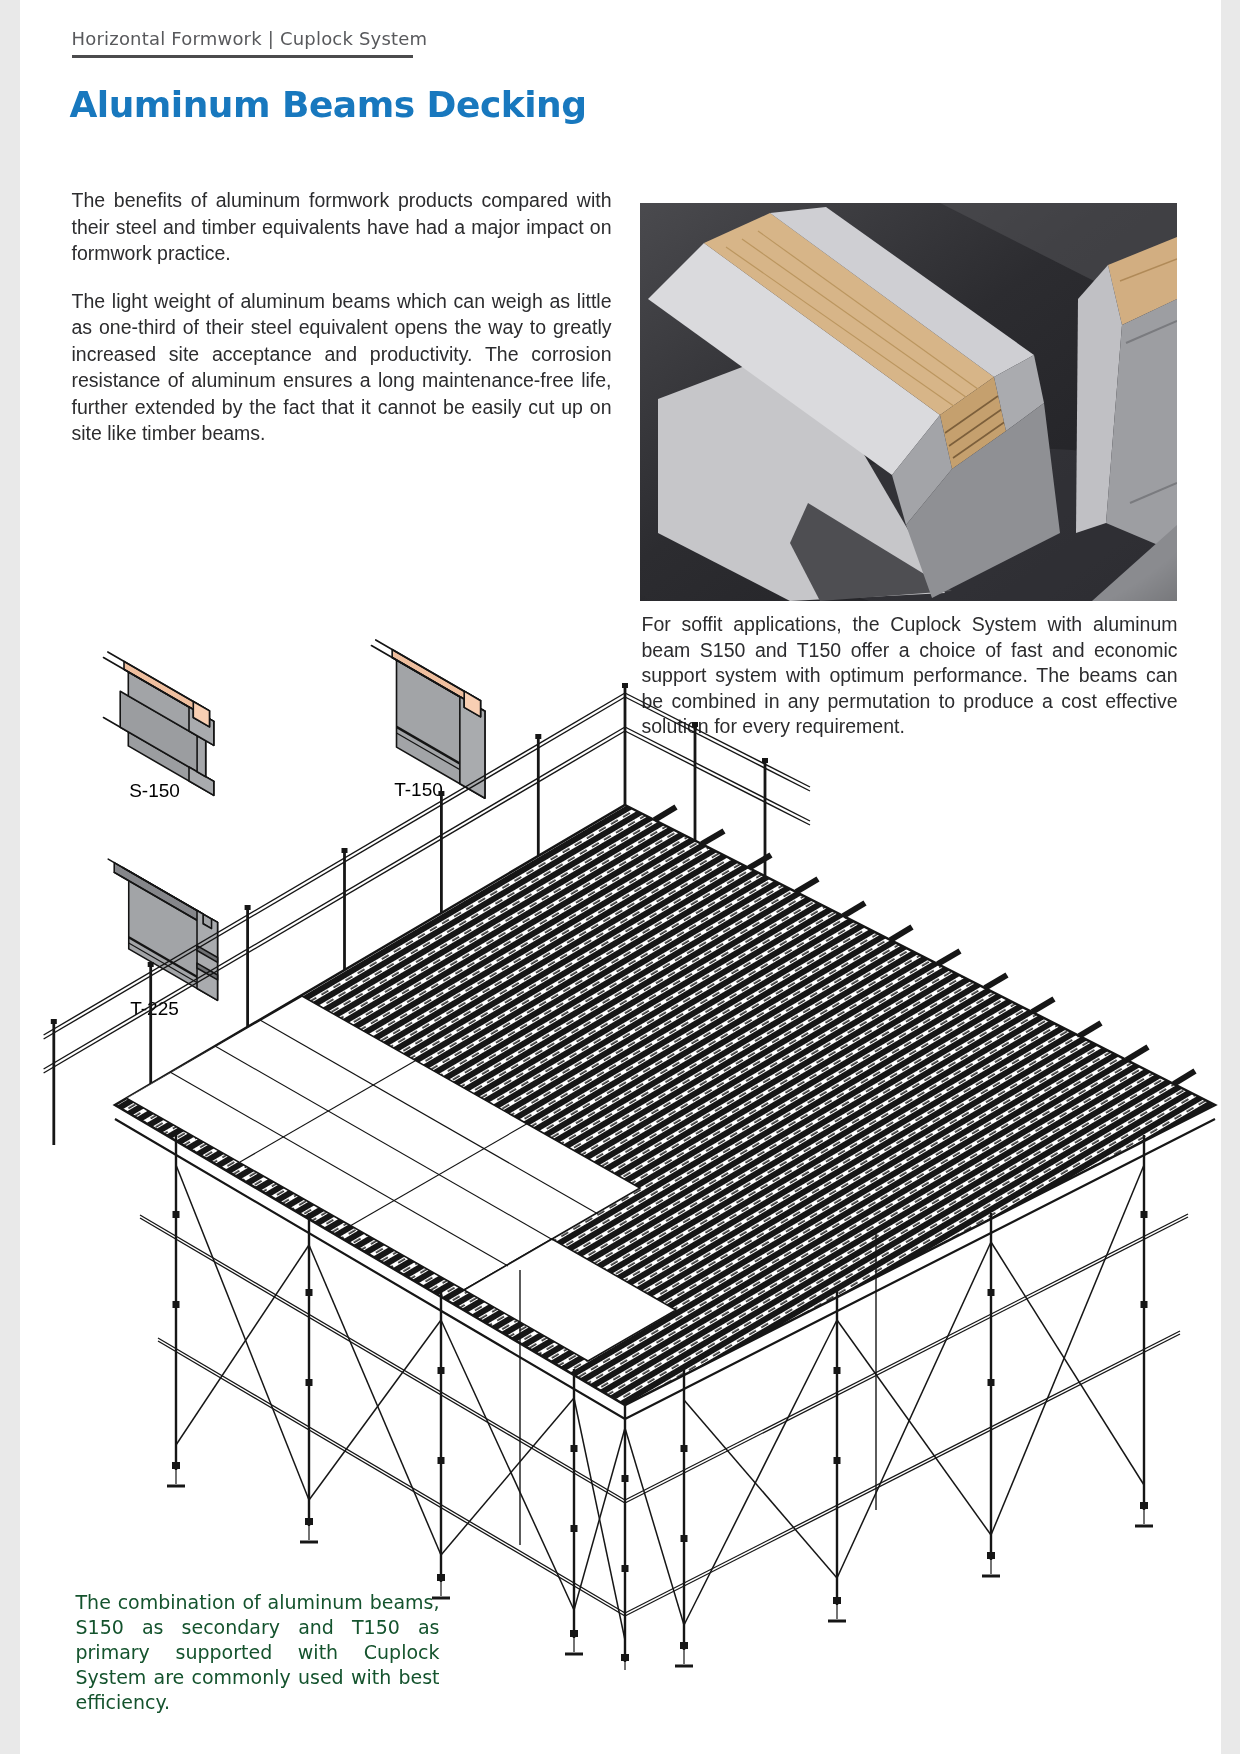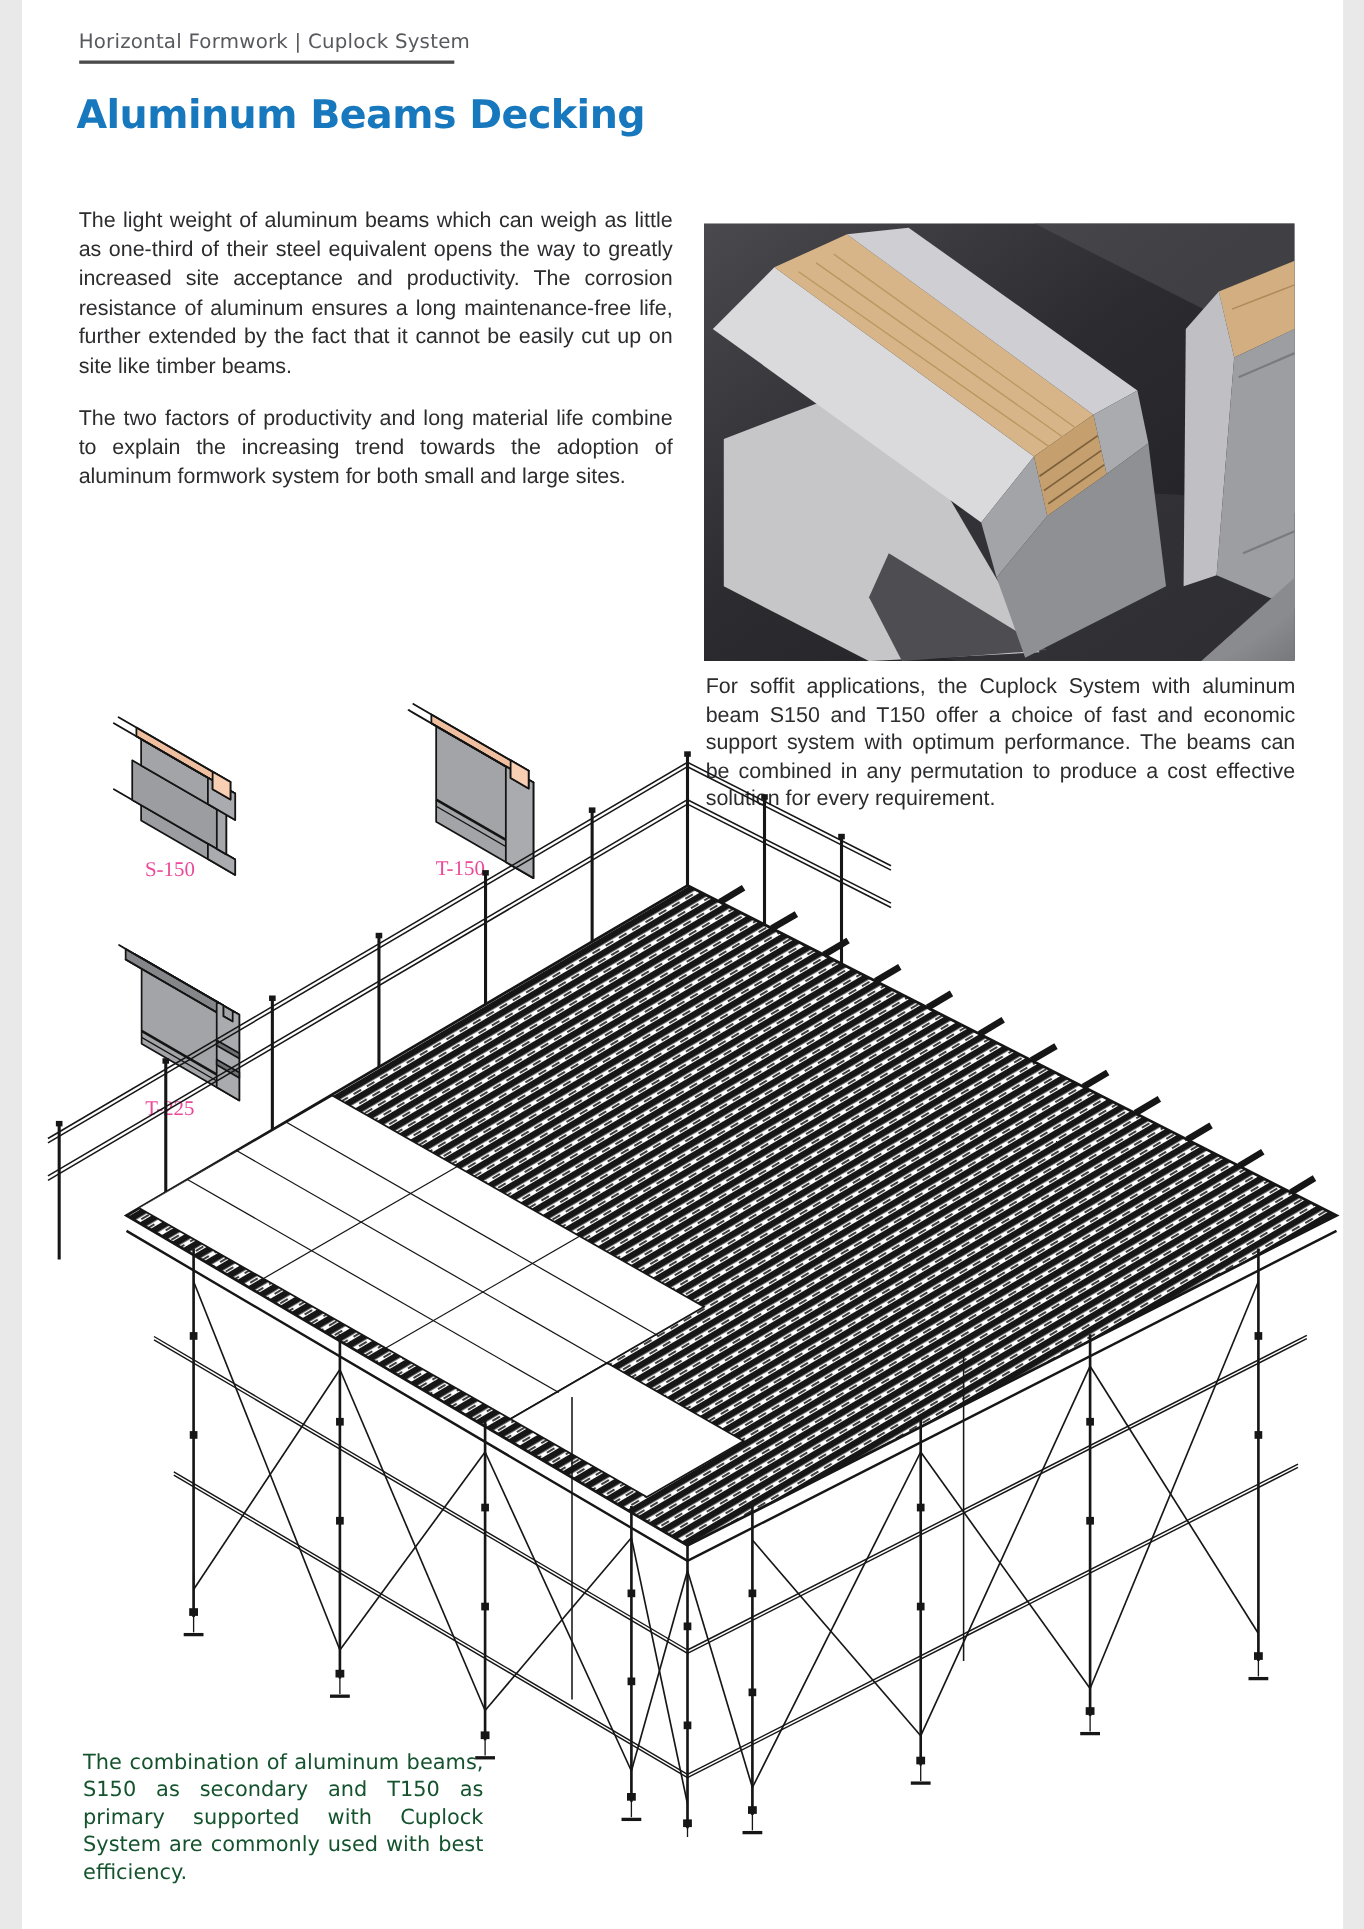--- a/index.html
+++ b/index.html
@@ -7,38 +7,38 @@
         font-family:"Liberation Sans",sans-serif;color:#2c2c2e;}
   .abs{position:absolute;}
   .breadcrumb{left:52px;top:28px;font-family:"DejaVu Sans",sans-serif;font-size:18px;color:#58595c;letter-spacing:.2px;}
   .rule{left:52px;top:55px;width:341px;height:2.5px;background:#4b4b4d;}
   .title{left:50px;top:84px;font-family:"DejaVu Sans",sans-serif;font-weight:bold;font-size:36px;color:#1878be;letter-spacing:-.5px;}
   .col-left{left:52px;top:187px;width:540px;font-size:19.5px;line-height:26.5px;text-align:justify;}
   .col-left p{margin:0 0 21px 0;}
   .col-right{left:622px;top:612px;width:536px;font-size:19.5px;line-height:25.5px;text-align:justify;}
   .photo{left:620px;top:203px;width:537px;height:398px;}
   .beamfig{overflow:visible;}
-  .beamlabel{font-family:Liberation Serif, serif;font-size:19px;color:#ec4899;width:70px;text-align:center;}
+  .beamlabel{font-family:Liberation Sans, sans-serif;font-size:19px;color:#000000;width:70px;text-align:center;}
   .caption{left:56px;top:1590px;width:364px;font-family:"DejaVu Sans",sans-serif;font-size:19px;line-height:25px;text-align:justify;color:#14532d;}
   svg{display:block;}
   .oln{stroke:#141414;stroke-width:1.6;stroke-linejoin:round;}
   .thin{stroke:#141414;stroke-width:1.1;fill:none;}
 </style>
 </head>
 <body>
 
 <div class="page">
 
   <div class="abs breadcrumb">Horizontal Formwork  |  Cuplock System</div>
   <div class="abs rule"></div>
   <div class="abs title">Aluminum Beams Decking</div>
 
   <div class="abs col-left">
+    <p>The benefits of aluminum formwork products compared with their steel and timber equivalents have had a major impact on formwork practice.</p>
     <p>The light weight of aluminum beams which can weigh as little as one-third of their steel equivalent opens the way to greatly increased site acceptance and productivity. The corrosion resistance of aluminum ensures a long maintenance-free life, further extended by the fact that it cannot be easily cut up on site like timber beams.</p>
-    <p>The two factors of productivity and long material life combine to explain the increasing trend towards the adoption of aluminum formwork system for both small and large sites.</p>
   </div>
 
   <div class="abs photo">
     <svg width="537" height="398" viewBox="0 0 537 398">
       <defs>
         <linearGradient id="pg" x1="0" y1="0" x2="1" y2="1">
           <stop offset="0" stop-color="#4a4a4e"></stop>
             <stop offset=".45" stop-color="#2c2c30"></stop>
             <stop offset="1" stop-color="#1f1f23"></stop>
         </linearGradient>

